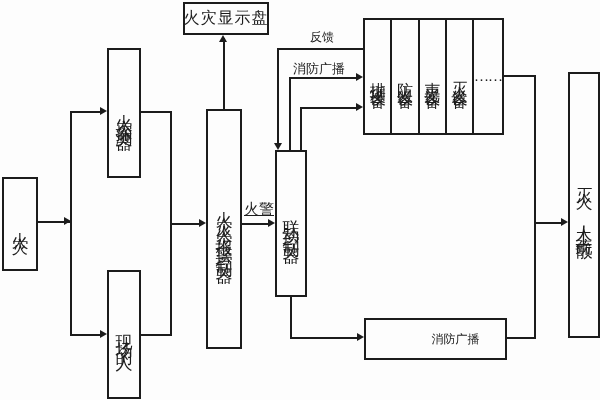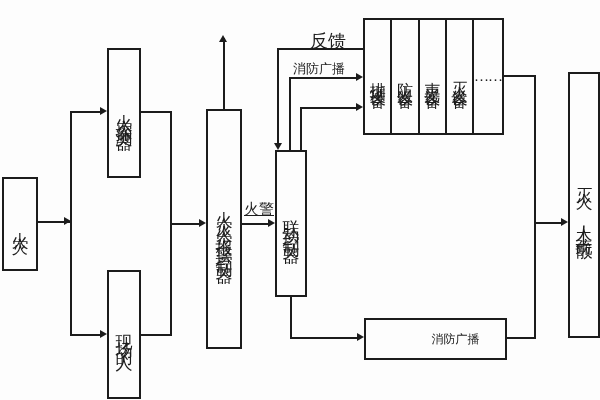--- a/index.html
+++ b/index.html
@@ -68,20 +68,23 @@
   </div>
 
   <div class="node" style="left:107px;top:48px;width:34px;height:130px;">
     <span class="vtext" style="font-size:17px;letter-spacing:5px;">火灾探测器</span>
   </div>
 
   <div class="node" style="left:107px;top:270px;width:34px;height:129px;">
     <span class="vtext" style="font-size:17px;letter-spacing:7px;">现场的人</span>
   </div>
 
+  <div class="node" style="left:183px;top:2px;width:86px;height:33px;">
+    <span class="htext" style="font-size:16px;letter-spacing:1px;">火灾显示盘</span>
+  </div>
 
   <div class="node" style="left:206px;top:109px;width:36px;height:240px;">
     <span class="vtext" style="font-size:17px;letter-spacing:7px;">火灾火灾报警控制器</span>
   </div>
 
   <div class="node" style="left:275px;top:150px;width:32px;height:147px;">
     <span class="vtext" style="font-size:17px;letter-spacing:7px;">联动控制器</span>
   </div>
 
   <div class="rowgroup" style="left:363px;top:18px;width:141px;height:117px;">
@@ -162,18 +165,18 @@
   <div class="h" style="left:507px;top:337px;width:28px;"></div>
 
   <div class="v" style="left:290px;top:297px;height:42px;"></div>
   <div class="h" style="left:290px;top:337px;width:68px;"></div>
   <div class="ar ar-r" style="left:357px;top:333px;"></div>
 
 
 
   <div class="elabel" style="left:244px;top:200px;font-size:15px;text-decoration:underline;">火警</div>
 
-  <div class="elabel" style="left:310px;top:30px;font-size:18px;">反馈</div>
+  <div class="elabel" style="left:310px;top:30px;font-size:12px;">反馈</div>
 
   <div class="elabel" style="left:293px;top:61px;font-size:13px;">消防广播</div>
 
 
 </div>
 
 </body></html>

